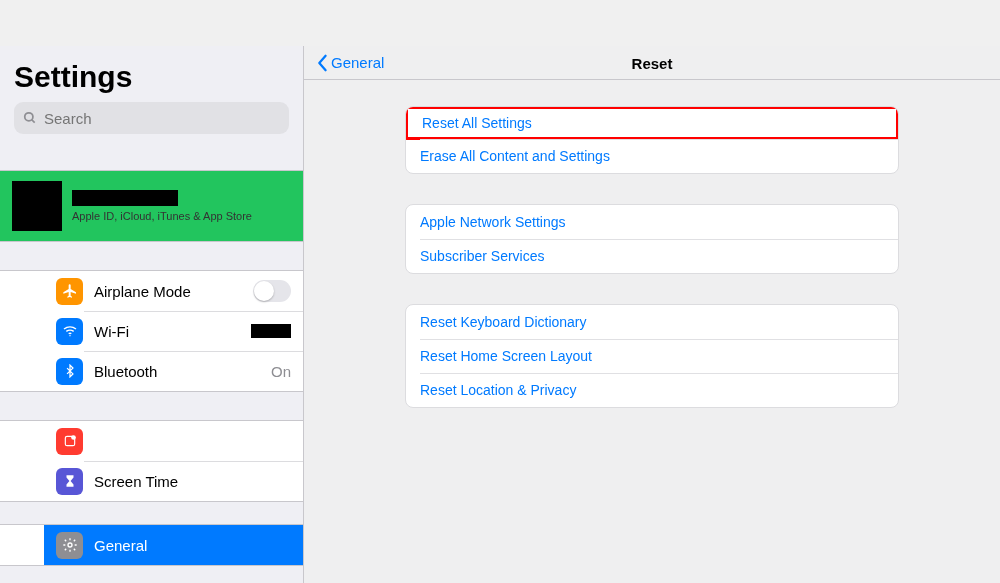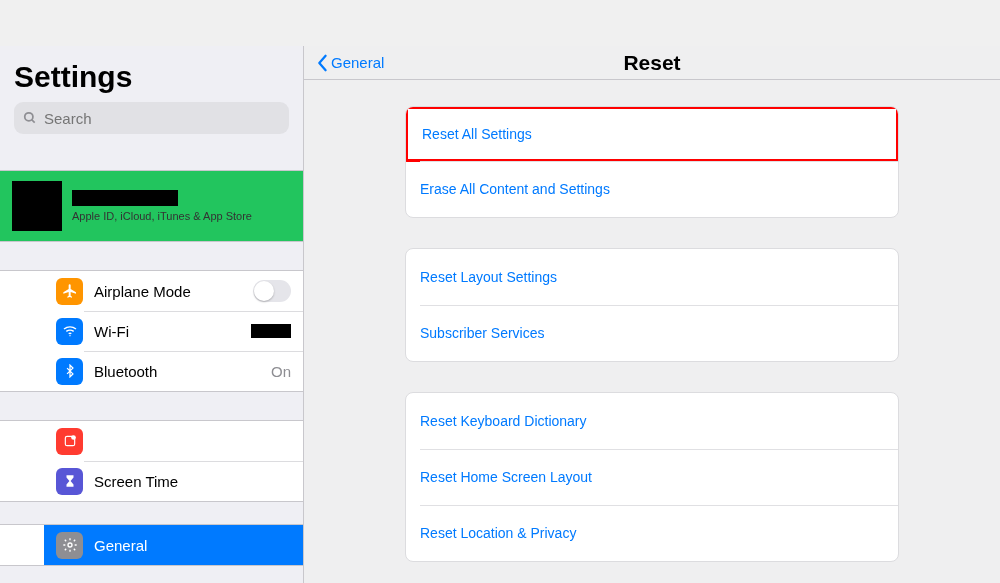--- a/index.html
+++ b/index.html
@@ -33,25 +33,25 @@
   .ic-notif { background: #ff3b30; }
   .ic-sounds { background: #ff2d55; }
   .ic-dnd { background: #5856d6; }
   .ic-screentime { background: #5856d6; }
   .ic-general { background: #8e8e93; }
 
   .detail { flex: 1; background: #efeff0; display: flex; flex-direction: column; }
   .nav { height: 34px; border-bottom: 1px solid #c8c7cc; display: flex; align-items: center; position: relative; padding: 0 12px; }
   .back { color: #007aff; font-size: 15px; display: flex; align-items: center; gap: 3px; cursor: pointer; }
   .back svg { width: 12px; height: 18px; }
-  .nav-title { position: absolute; left: 50%; top: 50%; transform: translate(-50%, -50%); font-size: 21px; font-weight: 600; color: #000; }
+  .nav-title { position: absolute; left: 50%; top: 50%; transform: translate(-50%, -50%); font-size: 15px; font-weight: 600; color: #000; }
   .content { padding: 26px 46px 0 46px; display: flex; justify-content: center; flex: 1; }
   .panel { width: 100%; max-width: 494px; }
   .pgroup { background: #fff; border: 1px solid #dcdcdf; border-radius: 8px; margin-bottom: 30px; overflow: hidden; }
-  .prow { height: 56px; display: flex; align-items: center; padding: 0 14px; position: relative; text-align: center; }
+  .prow { height: 34px; display: flex; align-items: center; padding: 0 14px; position: relative; text-align: center; }
   .prow + .prow::before { content: ""; position: absolute; left: 14px; right: 0; top: 0; height: 1px; background: #e0e0e3; }
   .prow span { font-size: 14px; color: #007aff; }
   .hl { border: 3px solid #ff0000; border-radius: 2px; margin: -1px; }
 
   svg { display: block; }
 </style>
 </head>
 <body>
 
 <div class="app">
@@ -158,21 +158,21 @@
         <div class="pgroup">
           <div class="prow hl">
             <span>Reset All Settings</span>
           </div>
           <div class="prow">
             <span>Erase All Content and Settings</span>
           </div>
         </div>
         <div class="pgroup">
           <div class="prow">
-            <span>Reset Layout Settings</span>
+            <span>Apple Network Settings</span>
           </div>
           <div class="prow">
             <span>Subscriber Services</span>
           </div>
         </div>
         <div class="pgroup">
           <div class="prow">
             <span>Reset Keyboard Dictionary</span>
           </div>
           <div class="prow">

